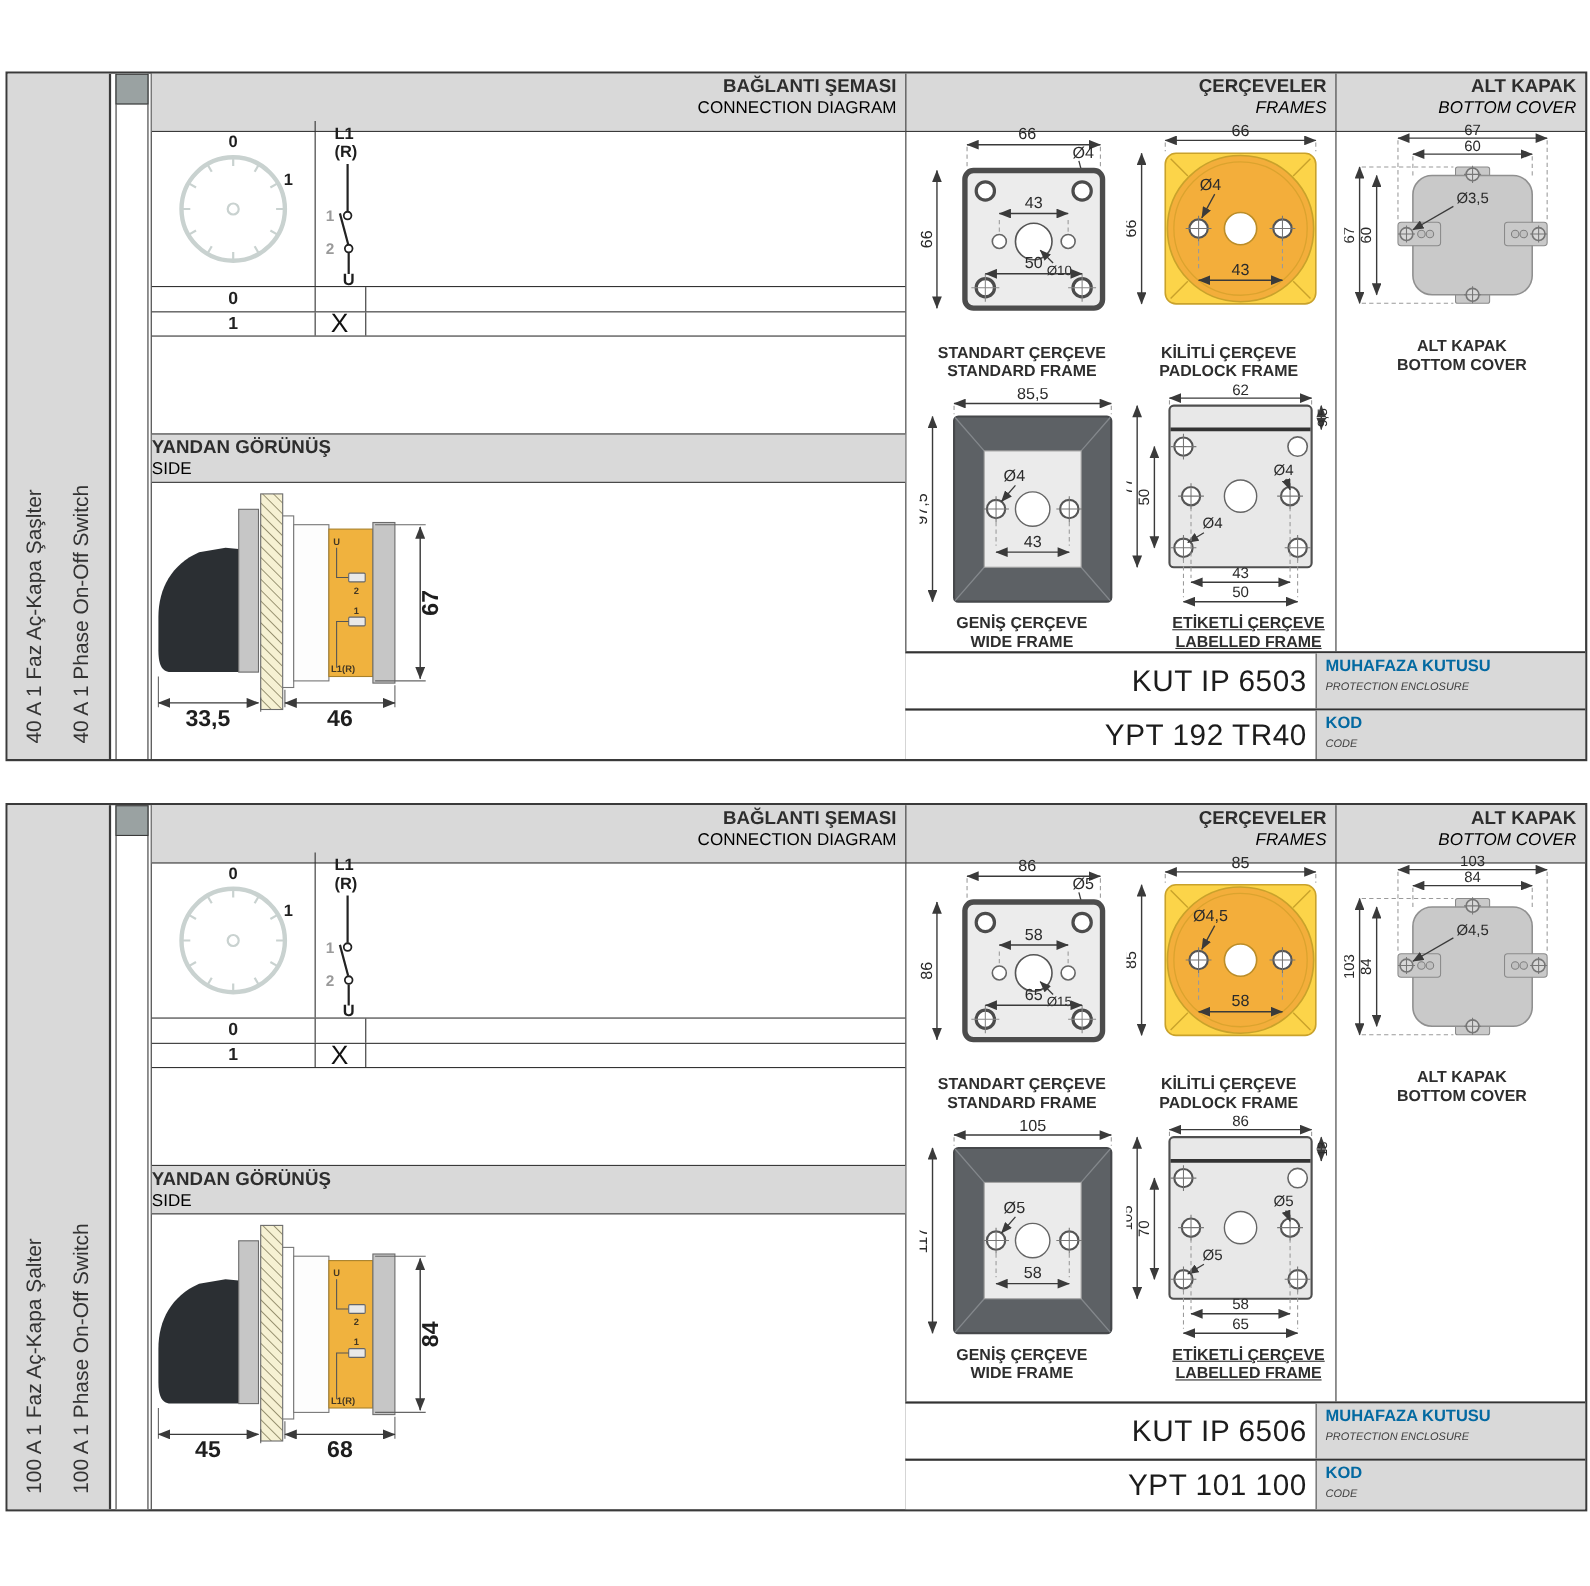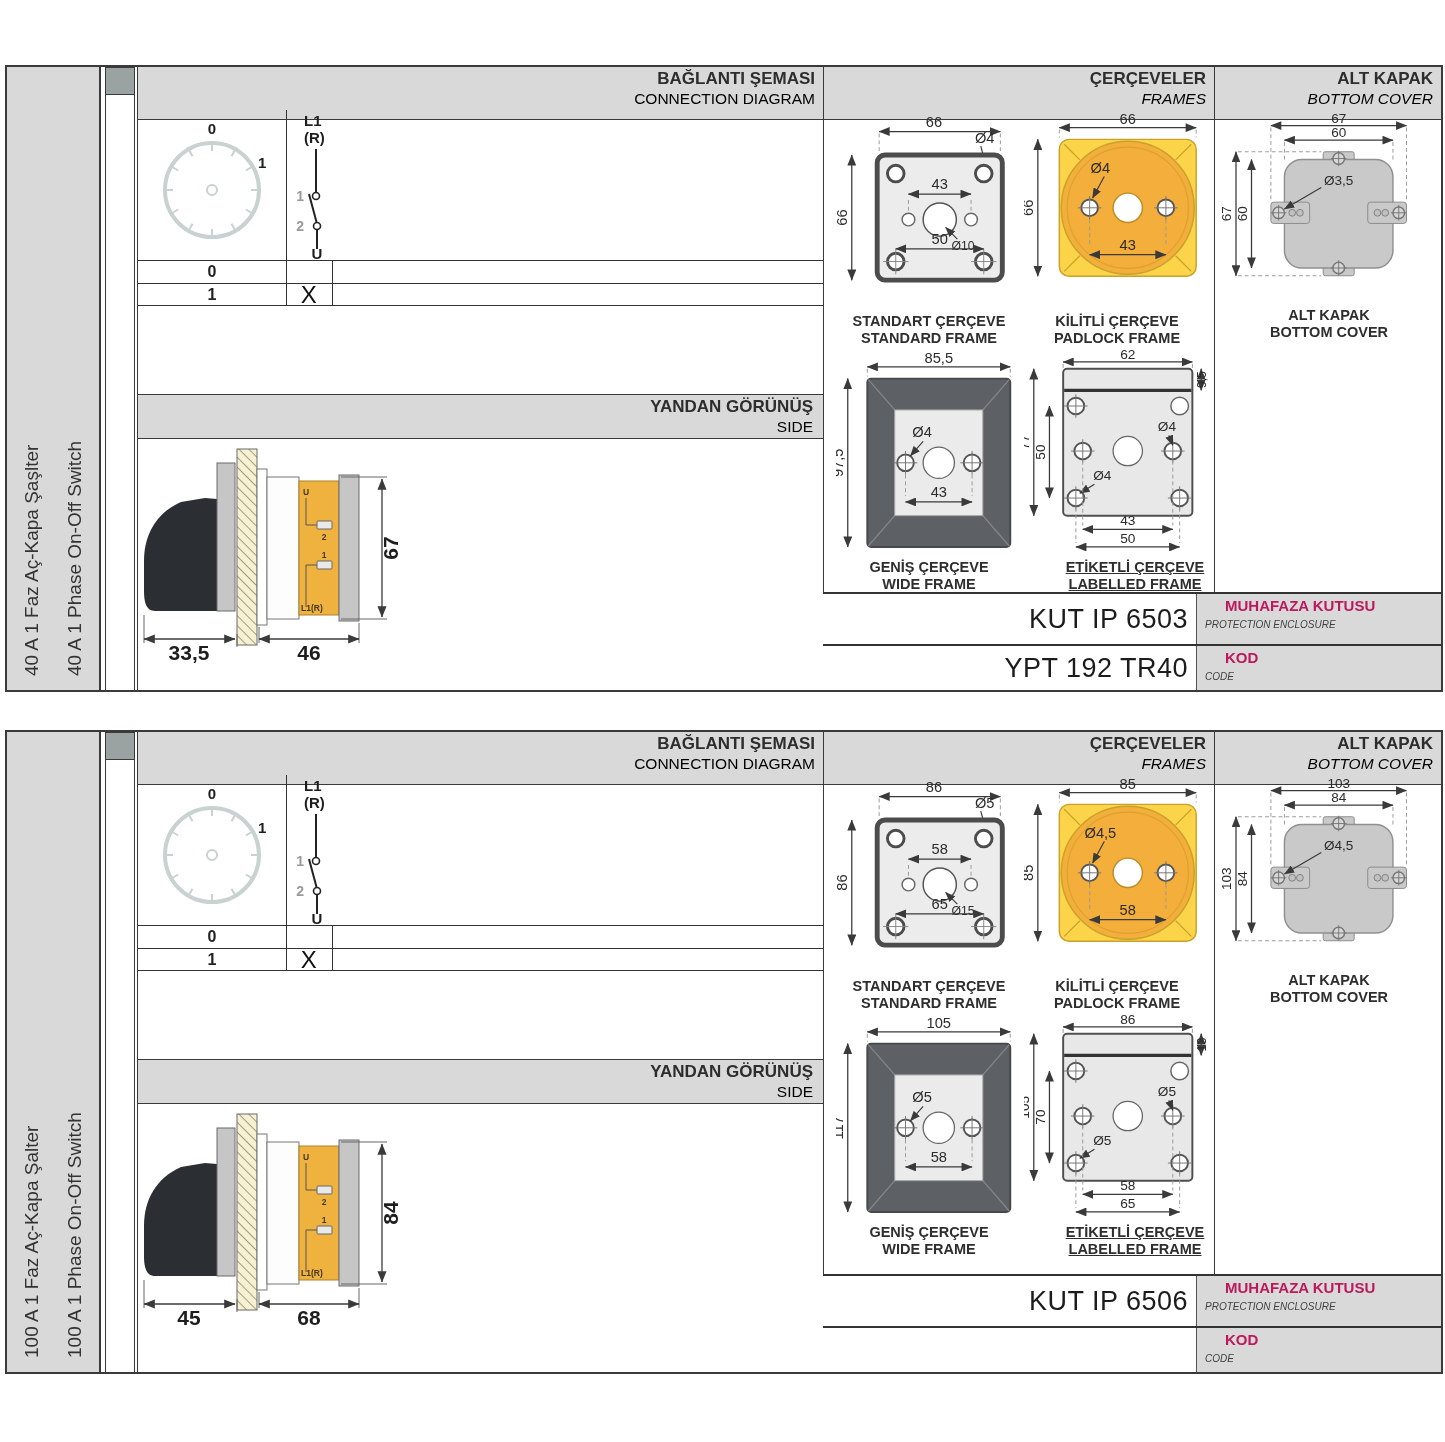--- a/index.html
+++ b/index.html
@@ -29,42 +29,42 @@
   .vline2{position:absolute;left:1076px;top:0;bottom:88px;width:0;border-left:1.5px solid #3a3a3a;}
   
   .dial-cell{position:absolute;left:0;top:43px;width:148px;height:150px;border-right:1.5px solid #333;}
   .sym-cell{position:absolute;left:149.5px;top:43px;width:45px;height:150px;}
   .trow{position:absolute;left:0;width:685px;height:23px;box-sizing:border-box;border-top:1.5px solid #333;}
   .trow0{top:193px;}
   .trow1{top:216px;border-bottom:1.5px solid #333;}
   .tc0{position:absolute;left:0;top:0;width:148px;height:100%;border-right:1.5px solid #333;text-align:center;font-weight:bold;font-size:16px;line-height:21px;}
   .tc1{position:absolute;left:148px;top:0;width:45.5px;height:100%;border-right:1.5px solid #333;text-align:center;font-size:24px;line-height:21px;font-weight:400;color:#111;}
   
-  .side-hdr{position:absolute;left:0;top:327px;width:685px;height:45px;background:#d9d9d9;border-top:1.5px solid #3a3a3a;border-bottom:1.5px solid #3a3a3a;box-sizing:border-box;text-align:right;padding:2px 10px 0 0;}
+  .side-hdr{position:absolute;left:0;top:327px;width:685px;height:45px;background:#d9d9d9;border-top:1.5px solid #3a3a3a;border-bottom:1.5px solid #3a3a3a;box-sizing:border-box;padding:2px 10px 0 0;}
   .sideview-svg{position:absolute;left:3px;top:374px;}
   
   .fsvg{position:absolute;}
   .std-svg{left:698px;top:45px;}
   .pad-svg{left:886px;top:45px;}
   .wide-svg{left:698px;top:286px;}
   .lab-svg{left:886px;top:282px;}
   .cover-svg{left:1084px;top:46px;}
   .fcap{position:absolute;width:186px;text-align:center;font-weight:bold;font-size:14.5px;line-height:17px;color:#2e2e2e;}
   .std-cap{left:698px;top:246px;}
   .pad-cap{left:886px;top:246px;}
   .wide-cap{left:698px;top:492px;}
   .lab-cap{left:904px;top:492px;text-decoration:underline;}
   .cover-cap{left:1084px;top:240px;width:214px;}
   
   .code-row{position:absolute;left:685px;right:0;background:#fff;border-top:2px solid #333;box-sizing:border-box;}
   .code-row1{bottom:46px;height:52px;}
   .code-row2{bottom:0;height:46px;}
   .code-val{position:absolute;left:0;right:245px;top:0;bottom:0;display:flex;align-items:center;justify-content:flex-end;font-size:27px;letter-spacing:.5px;color:#1c1c1c;padding-right:8px;}
   .code-lbl{position:absolute;right:0;top:0;bottom:0;width:245px;background:#d9d9d9;border-left:1.2px solid #555;padding:2px 0 0 8px;box-sizing:border-box;}
-  .code-lbl .ctr{font-size:15px;font-weight:bold;line-height:19px;color:#be185d;margin-left:20px;}
+  .code-lbl .ctr{font-size:15px;font-weight:bold;line-height:19px;color:#0369a1;}
   .code-lbl .cen{font-size:10px;font-style:italic;line-height:19px;color:#3f3f3f;}
   
   svg text{font-family:"Liberation Sans",sans-serif;}
   .dim{stroke:#3a3a3a;stroke-width:1.3;marker-start:url(#arr);marker-end:url(#arr);}
   .ldr{stroke:#3a3a3a;stroke-width:1.2;marker-end:url(#arr);}
   .ext{stroke:#9a9a9a;stroke-width:1;stroke-dasharray:4 3;}
   .thn{stroke:#666;stroke-width:1;}
   .dtx{font-size:15px;fill:#2b2b2b;}
   .dtx-s{font-size:12.5px;}
   .dtx-m{font-size:14px;}
@@ -679,20 +679,21 @@
     </div>
 
     <div class="code-row code-row1">
       <div class="code-val">KUT IP 6506</div>
       <div class="code-lbl">
         <div class="ctr">MUHAFAZA KUTUSU</div>
         <div class="cen">PROTECTION ENCLOSURE</div>
       </div>
     </div>
     <div class="code-row code-row2">
+      <div class="code-val">YPT 101 100</div>
       <div class="code-lbl">
         <div class="ctr">KOD</div>
         <div class="cen">CODE</div>
       </div>
     </div>
   </div>
 </div>
   </div>
 
 </body></html>

